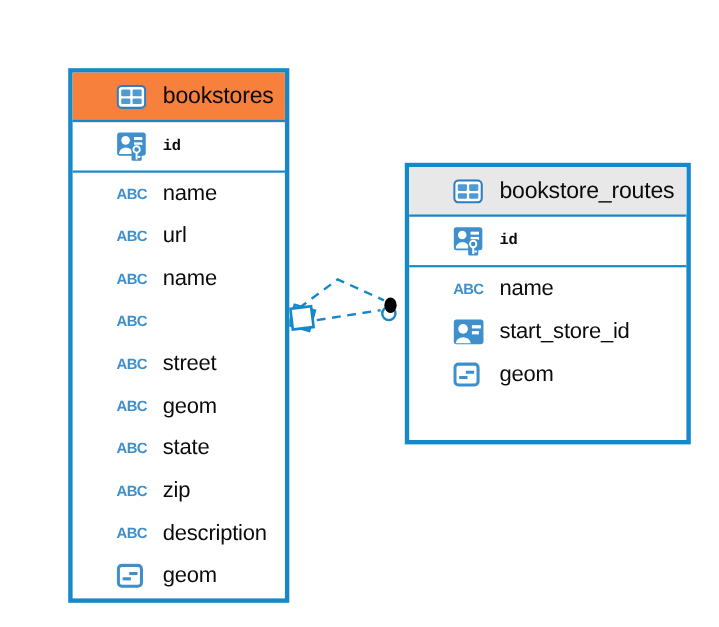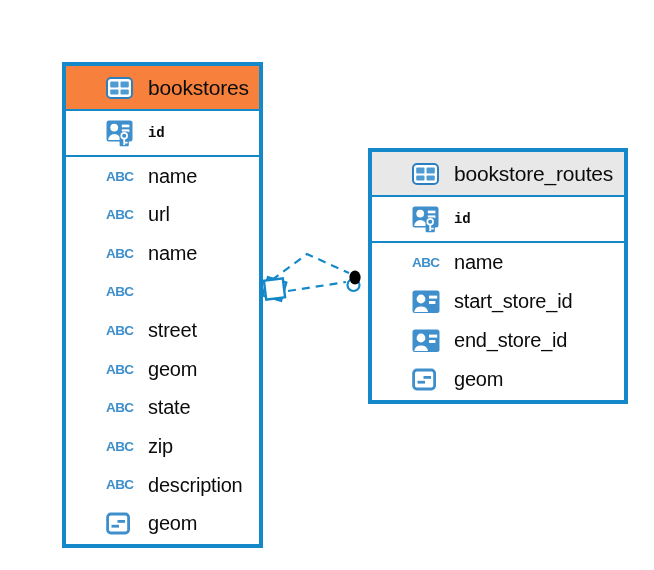--- a/index.html
+++ b/index.html
@@ -228,32 +228,20 @@
       <circle cx="9" cy="9" r="4.4" fill="#fff"></circle>
       <path d="M2.2 22 a7 6.6 0 0 1 13.8 0 z" fill="#fff"></path>
       <rect x="17" y="5.6" width="8.2" height="3" fill="#fff"></rect>
       <rect x="17" y="11" width="6.4" height="3" fill="#fff"></rect>
     </svg>
           </span>
           <span class="col-label">start_store_id</span>
         </div>
         <div class="col-row">
           <span class="icon-box">
-    <svg width="28" height="24" viewBox="0 0 28 24">
-      <rect x="0.5" y="0.5" width="27" height="22.5" rx="2.5" fill="#3e8fcb"></rect>
-      <circle cx="9" cy="9" r="4.4" fill="#fff"></circle>
-      <path d="M2.2 22 a7 6.6 0 0 1 13.8 0 z" fill="#fff"></path>
-      <rect x="17" y="5.6" width="8.2" height="3" fill="#fff"></rect>
-      <rect x="17" y="11" width="6.4" height="3" fill="#fff"></rect>
-    </svg>
-          </span>
-          <span class="col-label">end_store_id</span>
-        </div>
-        <div class="col-row">
-          <span class="icon-box">
     <svg width="26" height="24" viewBox="0 0 26 24">
       <rect x="1.6" y="2" width="21" height="19" rx="3.2" fill="#fff" stroke="#3e8fcb" stroke-width="2.8"></rect>
       <rect x="11.5" y="8" width="7.5" height="2.8" fill="#3e8fcb"></rect>
       <rect x="5.5" y="12.8" width="7.5" height="2.8" fill="#3e8fcb"></rect>
     </svg>
           </span>
           <span class="col-label">geom</span>
         </div>
       </div>
   </div>

